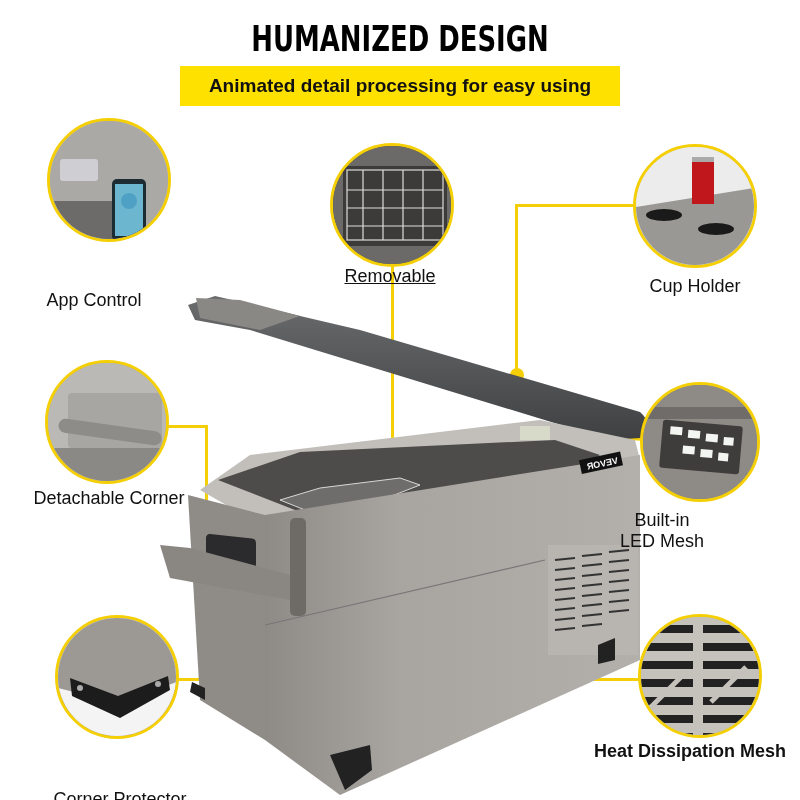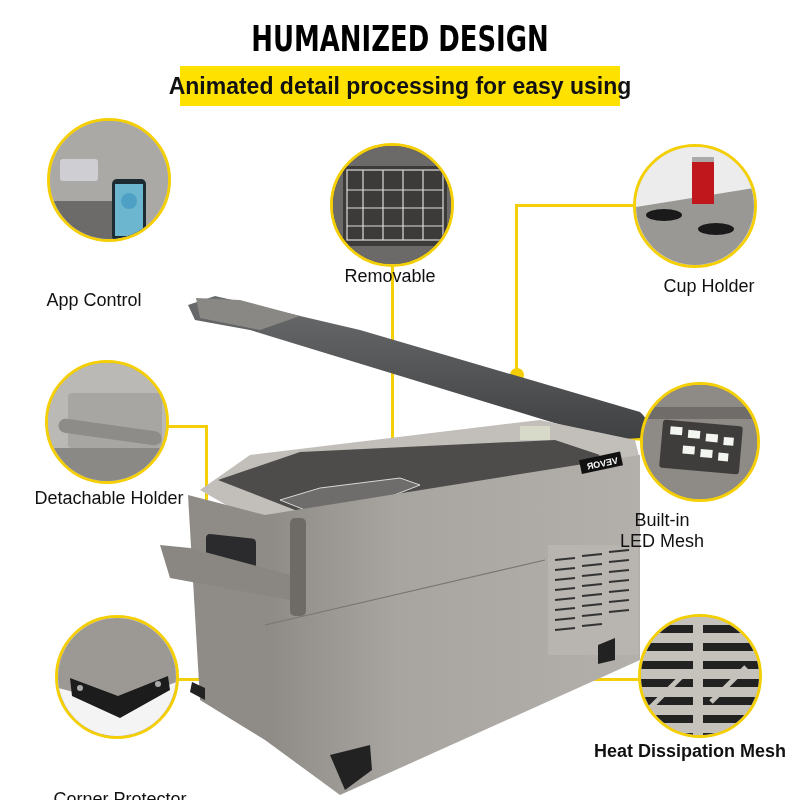--- a/index.html
+++ b/index.html
@@ -1,19 +1,19 @@
 <!DOCTYPE html>
 <html><head>
 <meta charset="utf-8">
 <style>
   html,body{margin:0;padding:0;background:#fff;}
   body{width:800px;height:800px;position:relative;overflow:hidden;font-family:"Liberation Sans",sans-serif;}
   .title{position:absolute;left:0;width:800px;top:18px;text-align:center;font-family:"DejaVu Sans",sans-serif;font-weight:bold;font-size:36px;letter-spacing:0px;color:#000;transform:scaleX(0.72);transform-origin:center;}
   .banner{position:absolute;left:180px;top:66px;width:440px;height:40px;background:#ffe100;display:flex;align-items:center;justify-content:center;}
-  .banner span{font-family:"Liberation Sans",sans-serif;font-weight:bold;font-size:23px;color:#111;white-space:nowrap;}
+  .banner span{font-family:"Liberation Sans",sans-serif;font-weight:bold;font-size:19px;color:#111;white-space:nowrap;}
   .circle{position:absolute;border:3px solid #f5cf06;border-radius:50%;overflow:hidden;box-sizing:border-box;}
   .label{position:absolute;font-size:18px;color:#111;text-align:center;line-height:21px;white-space:nowrap;}
   .line{position:absolute;background:#f5cf06;}
   .dot{position:absolute;width:14px;height:14px;border-radius:50%;background:#f5cf06;}
   svg{display:block;}
 </style>
 </head>
 <body>
 
 <div class="title">HUMANIZED DESIGN</div>
@@ -132,45 +132,45 @@
       <line x1="30" y1="24" x2="30" y2="94"></line>
         <line x1="50" y1="24" x2="50" y2="94"></line>
         <line x1="70" y1="24" x2="70" y2="94"></line>
         <line x1="90" y1="24" x2="90" y2="94"></line>
       <line x1="14" y1="44" x2="110" y2="44"></line>
         <line x1="14" y1="62" x2="110" y2="62"></line>
         <line x1="14" y1="80" x2="110" y2="80"></line>
     </g>
   </svg>
 </div>
-<div class="label" style="left:315px;top:266px;width:150px;">
+<div class="label" style="left:315px;top:266px;width:150px;text-decoration:underline;">
   <div>Removable</div>
 </div>
 
 <div class="circle" style="left:633px;top:144px;width:124px;height:124px;background:#dcdcdc;">
   <svg width="124" height="124" viewBox="0 0 124 124">
     <rect x="0" y="0" width="124" height="124" fill="#ececec"></rect>
     <path d="M0 60 L124 40 L124 124 L0 124 Z" fill="#9a9894"></path>
     <ellipse cx="28" cy="68" rx="18" ry="6" fill="#1a1a1a"></ellipse>
     <ellipse cx="80" cy="82" rx="18" ry="6" fill="#1a1a1a"></ellipse>
     <rect x="56" y="12" width="22" height="45" fill="#c0171d"></rect>
     <rect x="56" y="10" width="22" height="5" fill="#aaa"></rect>
   </svg>
 </div>
-<div class="label" style="left:639px;top:276px;width:140px;text-align:center;">Cup Holder</div>
+<div class="label" style="left:625px;top:276px;width:140px;text-align:center;">Cup Holder</div>
 
 <div class="circle" style="left:45px;top:360px;width:124px;height:124px;background:#b0aeaa;">
   <svg width="124" height="124" viewBox="0 0 124 124">
     <rect x="0" y="0" width="124" height="124" fill="#bbb9b5"></rect>
     <rect x="0" y="85" width="124" height="39" fill="#8b8986"></rect>
     <rect x="20" y="30" width="94" height="55" rx="4" fill="#a8a6a2"></rect>
     <rect x="10" y="62" width="104" height="14" rx="7" fill="#8e8c88" transform="rotate(8 62 69)"></rect>
   </svg>
 </div>
-<div class="label" style="left:20px;top:488px;width:178px;">Detachable Holder</div>
+<div class="label" style="left:20px;top:488px;width:178px;">Detachable Corner</div>
 
 <div class="circle" style="left:640px;top:382px;width:120px;height:120px;background:#8d8985;">
   <svg width="120" height="120" viewBox="0 0 120 120">
     <rect x="0" y="0" width="120" height="120" fill="#8e8a86"></rect>
     <rect x="0" y="22" width="120" height="12" fill="#6f6c69"></rect>
     <rect x="18" y="38" width="80" height="48" rx="3" fill="#3f3d3b" transform="rotate(5 58 62)"></rect>
     <g fill="#f3f5f0" transform="rotate(5 58 62)">
       <rect x="26" y="44" width="12" height="8"></rect>
         <rect x="44" y="46" width="12" height="8"></rect>
         <rect x="62" y="48" width="12" height="8"></rect>

